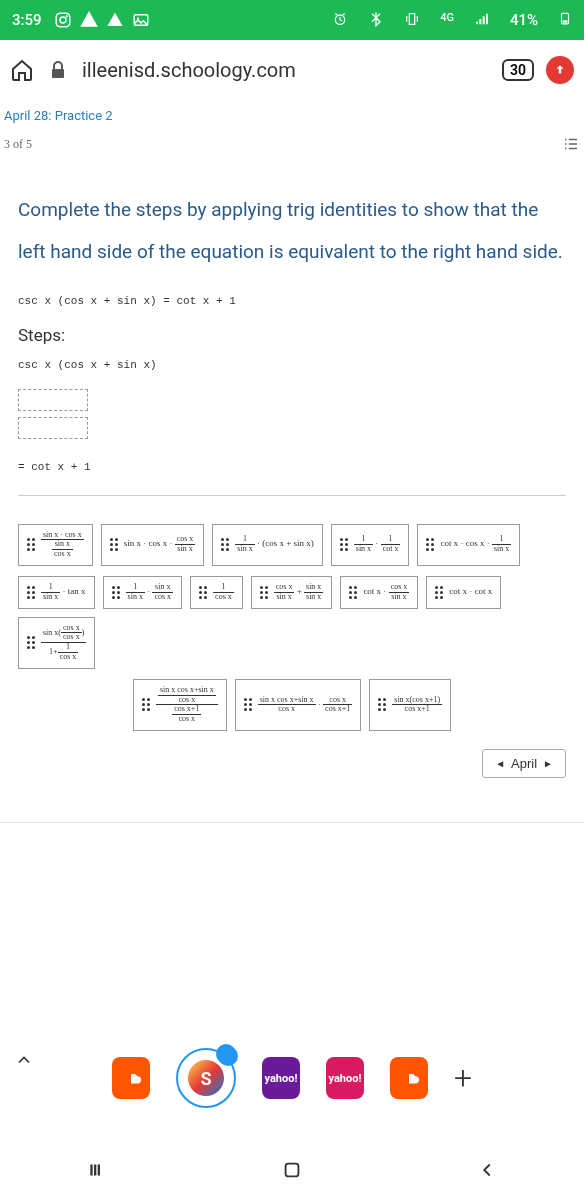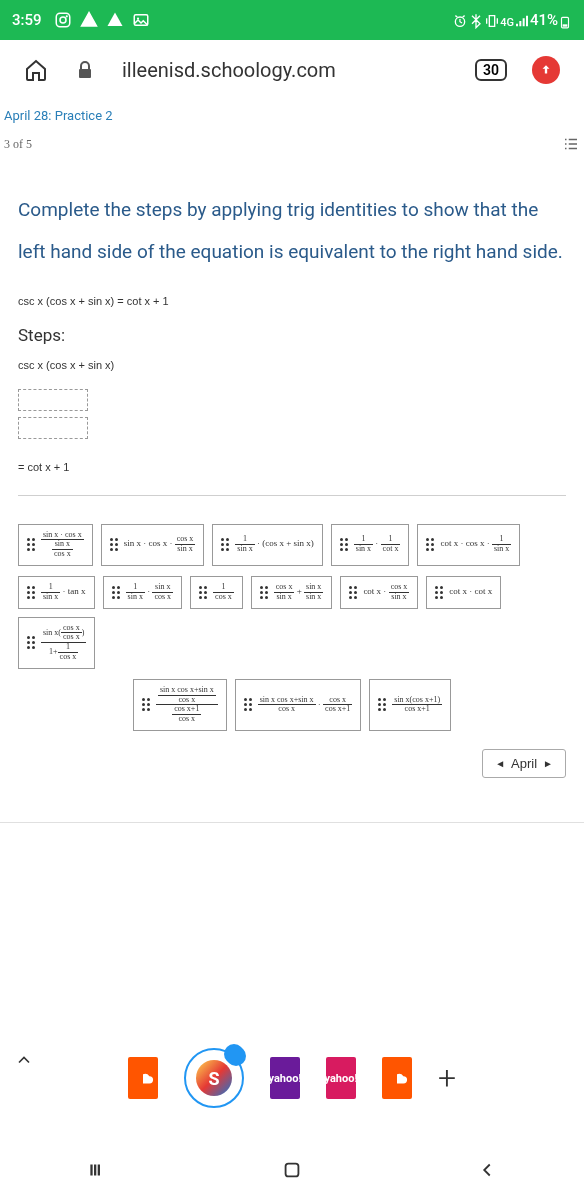--- a/index.html
+++ b/index.html
@@ -1,55 +1,55 @@
 <!DOCTYPE html>
 <html><head>
 <meta charset="utf-8">
 <style>
 * { margin: 0; padding: 0; box-sizing: border-box; }
 body { font-family: -apple-system, BlinkMacSystemFont, 'Segoe UI', Roboto, sans-serif; width: 584px; height: 1200px; background: #fff; overflow: hidden; position: relative; }
 
 .status-bar { background: #1db954; height: 40px; display: flex; align-items: center; justify-content: space-between; padding: 0 12px; color: #fff; font-size: 15px; font-weight: 500; }
 .status-left { display: flex; gap: 12px; }
-.status-right { display: flex; align-items: flex-end; gap: 0; }
+.status-right { display: flex; align-items: flex-start; gap: 20px; }
 .status-icons { display: flex; gap: 8px; }
 .status-icons svg { width: 18px; height: 18px; fill: #fff; }
 
-.browser-bar { background: #fff; height: 60px; display: flex; align-items: center; padding: 0 24px; gap: 25px; }
+.browser-bar { background: #fff; height: 60px; display: flex; align-items: center; padding: 0 10px; gap: 12px; }
 .browser-bar svg { width: 24px; height: 24px; }
 .url-text { flex: 1; font-size: 20px; color: #333; }
 .badge-30 { border: 2px solid #333; border-radius: 6px; padding: 1px 6px; font-size: 14px; font-weight: 600; }
 .red-circle { width: 28px; height: 28px; background: #e53935; border-radius: 50%; display: flex; align-items: center; justify-content: center; }
 .red-circle svg { width: 14px; height: 14px; fill: #fff; }
 
 .breadcrumb { color: #2a7fb8; font-size: 13px; padding: 8px 4px; }
 .progress-row { display: flex; align-items: center; justify-content: space-between; padding: 4px 4px 12px; font-size: 12px; color: #666; font-family: Liberation Serif, serif; }
 .list-icon { width: 18px; height: 18px; }
 
 .content { padding: 24px 18px; }
 .instruction { font-size: 19px; color: #2a5a8a; line-height: 2.2; margin-bottom: 22px; }
-.equation { font-family: Liberation Sans, sans-serif; font-size: 11px; color: #333; margin-bottom: 18px; }
+.equation { font-family: Liberation Mono, monospace; font-size: 11px; color: #333; margin-bottom: 18px; }
 .steps-head { font-size: 17px; color: #333; margin-bottom: 14px; }
 .step-box { border: 1px dashed #999; width: 70px; height: 22px; margin-bottom: 6px; }
 
 .tiles-area { margin-top: 22px; border-top: 1px solid #cfcfcf; padding-top: 28px; }
 .tile-row { display: flex; gap: 8px; flex-wrap: wrap; margin-bottom: 10px; justify-content: flex-start; }
 .tile { border: 1px solid #999; padding: 6px 8px; display: flex; align-items: center; gap: 6px; font-family: 'Times New Roman', serif; font-size: 9px; color: #333; min-height: 28px; background: #fff; }
 .grip { display: grid; grid-template-columns: repeat(2, 3px); grid-gap: 2px; }
 .grip span { width: 3px; height: 3px; background: #333; border-radius: 50%; }
 .tile-content { line-height: 1.1; text-align: center; }
 .frac { display: inline-block; vertical-align: middle; text-align: center; font-size: 8px; }
 .frac .num { display: block; border-bottom: 1px solid #333; padding: 0 2px; }
 .frac .den { display: block; padding: 0 2px; }
 
 .next-row { display: flex; justify-content: flex-end; margin-top: 18px; }
 .next-btn { border: 1px solid #aaa; background: #fff; padding: 6px 12px; font-size: 13px; color: #333; display: flex; align-items: center; gap: 6px; border-radius: 3px; }
 
 .dock { position: absolute; bottom: 78px; left: 0; right: 0; display: flex; justify-content: center; gap: 26px; padding: 14px 0; align-items: center; }
-.dock-item { width: 30px; height: 42px; border-radius: 2px; display: flex; align-items: center; justify-content: center; font-size: 18px; color: #fff; font-weight: bold; }
+.dock-item { width: 38px; height: 42px; border-radius: 8px; display: flex; align-items: center; justify-content: center; font-size: 18px; color: #fff; font-weight: bold; }
 .dock-sc { background: #ff5500; }
 .dock-s { background: #fff; border: 2px solid #2196f3; border-radius: 50%; width: 60px; height: 60px; position: relative; }
 .dock-s::after { content: ''; position: absolute; top: -4px; right: -4px; width: 20px; height: 20px; background: #2196f3; border-radius: 50%; }
 .dock-s-inner { width: 36px; height: 36px; background: linear-gradient(135deg,#ffd54f,#e53935,#1976d2); border-radius: 50%; display: flex; align-items: center; justify-content: center; font-weight: bold; color: #fff; }
 .dock-y1 { background: #6a1b9a; }
 .dock-y2 { background: #d81b60; }
 .dock-sc2 { background: #ff5500; }
 .dock-plus { font-size: 32px; color: #333; font-weight: 300; }
 .chevron-up { position: absolute; bottom: 130px; left: 14px; }
 

